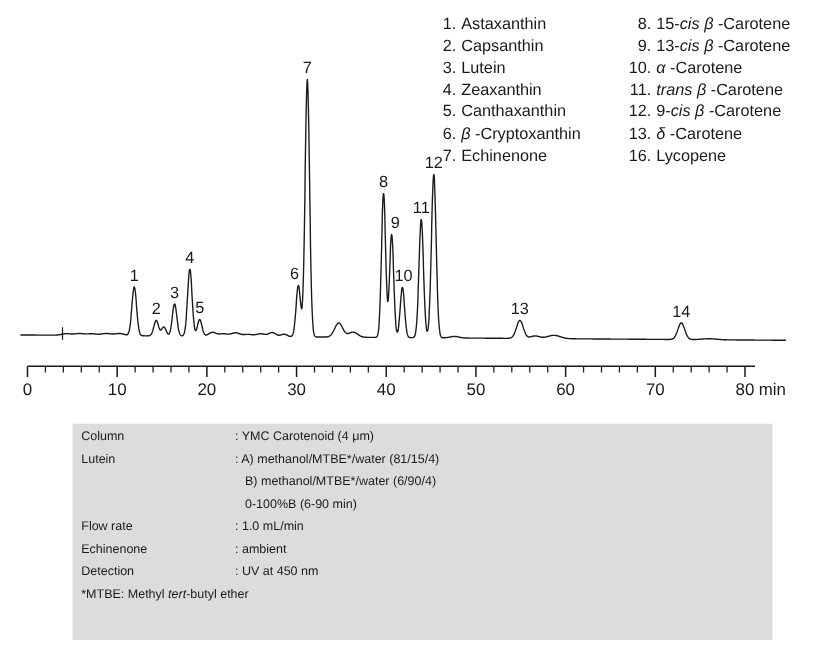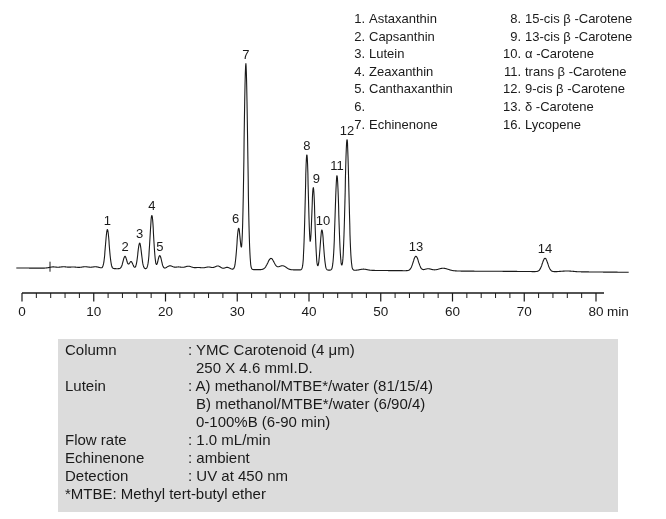--- a/index.html
+++ b/index.html
@@ -9,23 +9,23 @@
   }
   svg.chrom{position:absolute;left:0;top:0;}
   svg.chrom text{font-family:"Liberation Sans",sans-serif;fill:#1a1a1a;}
   .legend-col{position:absolute;top:10px;font-size:13px;line-height:17.6px;}
   #legend-col1{left:341px;}
   #legend-col2{left:494px;}
   .legend-item{display:flex;white-space:pre;}
   .lnum{display:inline-block;text-align:right;margin-right:4px;flex:none;}
   #legend-col1 .lnum{width:24px;}
   #legend-col2 .lnum{width:27px;}
-  .it{}
+  .it{font-style:italic;}
   .conditions-bg{position:absolute;left:58px;top:339px;width:560px;height:173px;background:#dcdcdc;}
-  .conditions{position:absolute;left:65px;top:341px;width:548px;font-size:15px;line-height:18px;}
+  .conditions{position:absolute;left:65px;top:341px;width:548px;font-size:10px;line-height:18px;}
   .cond-line{display:flex;white-space:pre;}
   .cond-label{width:123px;flex:none;}
   .cond-value.cont{padding-left:8px;}
 </style>
 </head>
 <body>
 
 <div class="page">
 
   <svg class="chrom" width="666" height="334" viewBox="0 0 666 334">
@@ -104,37 +104,36 @@
         <text x="545.1" y="253.3" font-size="13" text-anchor="middle">14</text>
       </g>
   </svg>
 
   <div id="legend-col1" class="legend-col">
       <div class="legend-item"><span class="lnum">1.</span><span><span>Astaxanthin</span></span></div>
       <div class="legend-item"><span class="lnum">2.</span><span><span>Capsanthin</span></span></div>
       <div class="legend-item"><span class="lnum">3.</span><span><span>Lutein</span></span></div>
       <div class="legend-item"><span class="lnum">4.</span><span><span>Zeaxanthin</span></span></div>
       <div class="legend-item"><span class="lnum">5.</span><span><span>Canthaxanthin</span></span></div>
-      <div class="legend-item"><span class="lnum">6.</span></div>
+      <div class="legend-item"><span class="lnum">6.</span><span><span class="it">β</span><span> -Cryptoxanthin</span></span></div>
       <div class="legend-item"><span class="lnum">7.</span><span><span>Echinenone</span></span></div>
     </div>
   <div id="legend-col2" class="legend-col">
       <div class="legend-item"><span class="lnum">8.</span><span><span>15-</span><span class="it">cis</span><span> </span><span class="it">β</span><span> -Carotene</span></span></div>
       <div class="legend-item"><span class="lnum">9.</span><span><span>13-</span><span class="it">cis</span><span> </span><span class="it">β</span><span> -Carotene</span></span></div>
       <div class="legend-item"><span class="lnum">10.</span><span><span class="it">α</span><span> -Carotene</span></span></div>
       <div class="legend-item"><span class="lnum">11.</span><span><span class="it">trans</span><span> </span><span class="it">β</span><span> -Carotene</span></span></div>
       <div class="legend-item"><span class="lnum">12.</span><span><span>9-</span><span class="it">cis</span><span> </span><span class="it">β</span><span> -Carotene</span></span></div>
       <div class="legend-item"><span class="lnum">13.</span><span><span class="it">δ</span><span> -Carotene</span></span></div>
       <div class="legend-item"><span class="lnum">16.</span><span><span>Lycopene</span></span></div>
     </div>
 
   <div class="conditions-bg"></div>
   <div id="conditions" class="conditions">
       <div class="cond-line"><span class="cond-label">Column</span><span class="cond-value">: YMC Carotenoid (4 μm)</span></div>
-      <div class="cond-line"><span class="cond-label"></span><span class="cond-value cont">250 X 4.6 mmI.D.</span></div>
       <div class="cond-line"><span class="cond-label">Lutein</span><span class="cond-value">: A) methanol/MTBE*/water (81/15/4)</span></div>
       <div class="cond-line"><span class="cond-label"></span><span class="cond-value cont">B) methanol/MTBE*/water (6/90/4)</span></div>
       <div class="cond-line"><span class="cond-label"></span><span class="cond-value cont">0-100%B (6-90 min)</span></div>
       <div class="cond-line"><span class="cond-label">Flow rate</span><span class="cond-value">: 1.0 mL/min</span></div>
       <div class="cond-line"><span class="cond-label">Echinenone</span><span class="cond-value">: ambient</span></div>
       <div class="cond-line"><span class="cond-label">Detection</span><span class="cond-value">: UV at 450 nm</span></div>
       <div class="cond-line"><span>*MTBE: Methyl </span><span class="it">tert</span><span>-butyl ether</span></div>
     </div>
 
 </div>

